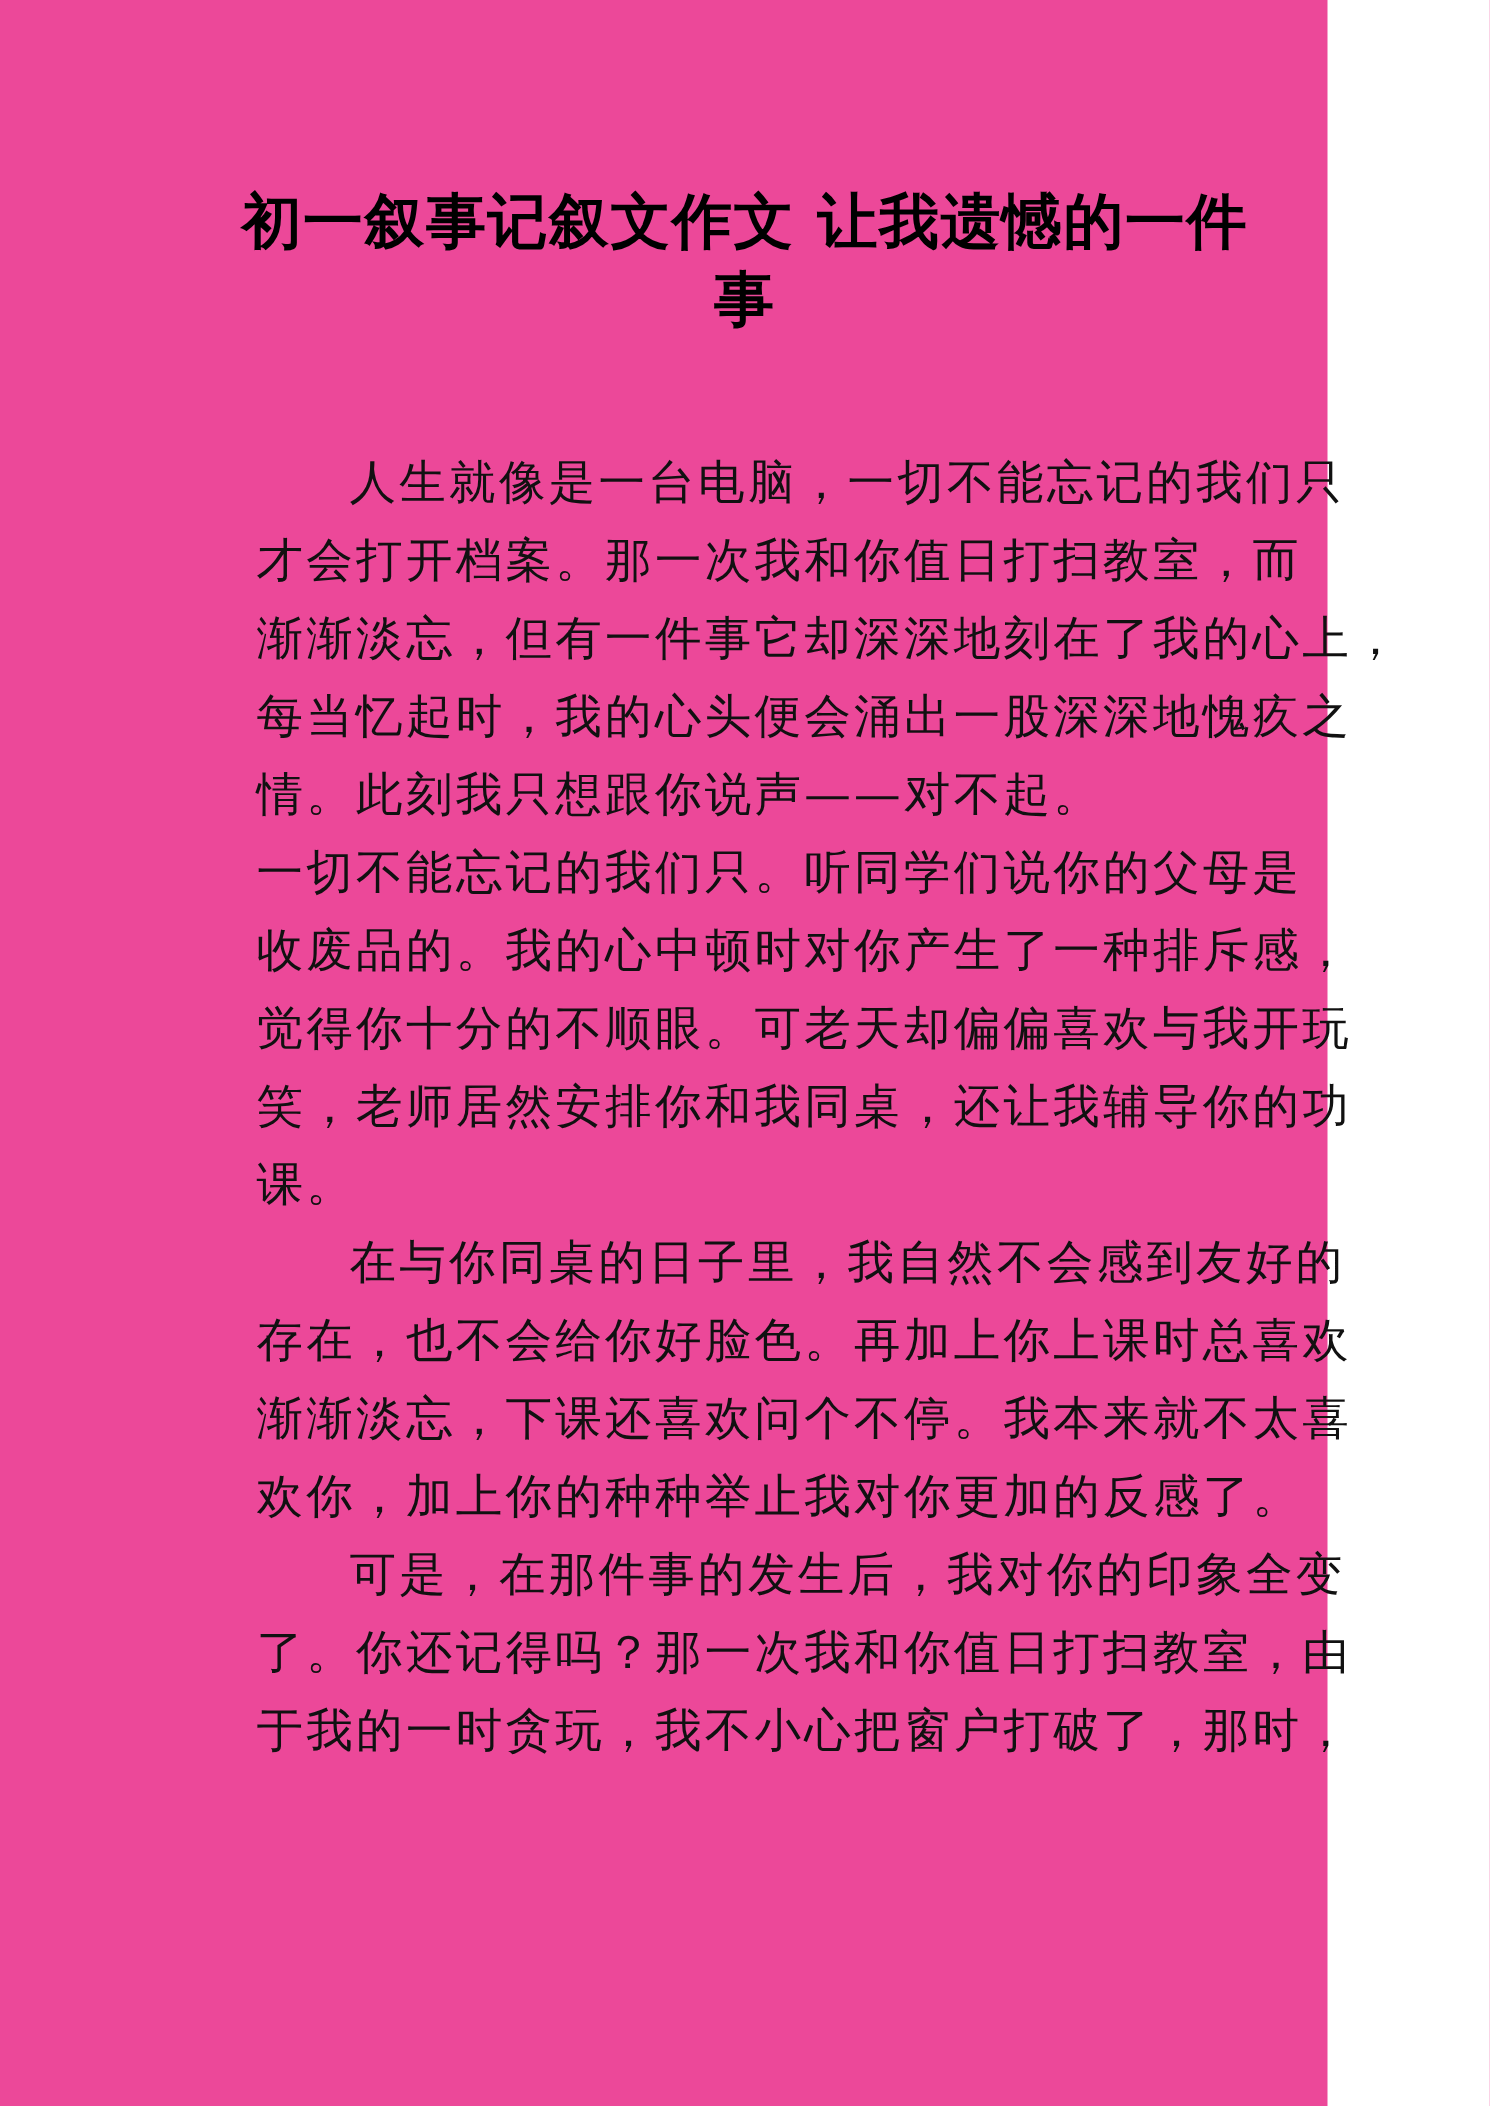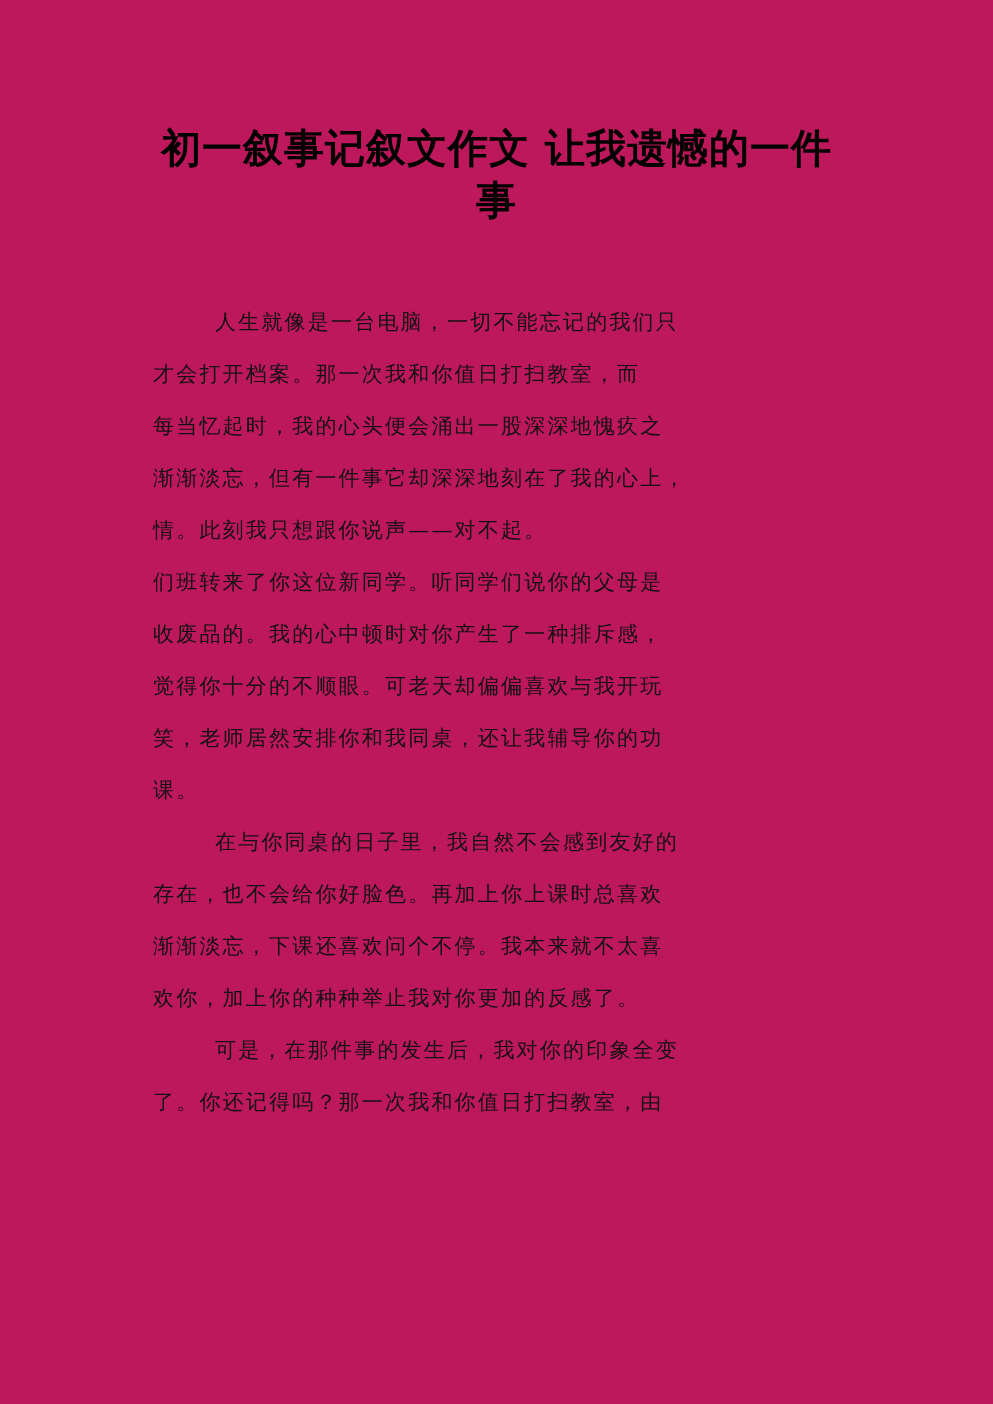--- a/index.html
+++ b/index.html
@@ -11,48 +11,48 @@
       width: 993px;
       height: 1404px;
       position: relative;
       overflow: hidden;
       color: #111111;
     }
     .page {
       position: absolute;
       left: 0;
       top: 0;
-      width: 993px;
+      width: 885px;
       height: 1404px;
-      background: #be185d;
+      background: #ec4899;
     }
     .title {
       position: absolute;
       left: 120px;
       top: 122px;
       width: 753px;
       text-align: center;
       font-family: "DejaVu Sans", "Liberation Sans", sans-serif;
       font-weight: bold;
       font-size: 40px;
       line-height: 52px;
       color: #000000;
       letter-spacing: 1px;
     }
     .title-line {
       display: block;
       white-space: nowrap;
     }
     .body-text {
       position: absolute;
-      left: 153px;
+      left: 171px;
       top: 296px;
       width: 680px;
       font-family: "DejaVu Serif", "Liberation Serif", serif;
-      font-size: 21px;
+      font-size: 31px;
       line-height: 52px;
       color: #111111;
     }
     .line {
       display: block;
       white-space: nowrap;
       height: 52px;
       letter-spacing: 2.2px;
     }
     .line.indent {
@@ -67,39 +67,40 @@
   <h1 class="title" style="margin:0;">
     <span class="title-line">初一叙事记叙文作文  让我遗憾的一件</span>
     <span class="title-line">事</span>
   </h1>
 
   <div class="body-text">
 
     <div>
       <span class="line indent">人生就像是一台电脑，一切不能忘记的我们只</span>
       <span class="line">才会打开档案。那一次我和你值日打扫教室，而</span>
+      <span class="line">渐渐淡忘，但有一件事它却深深地刻在了我的心上，</span>
       <span class="line">每当忆起时，我的心头便会涌出一股深深地愧疚之</span>
-      <span class="line">渐渐淡忘，但有一件事它却深深地刻在了我的心上，</span>
       <span class="line">情。此刻我只想跟你说声——对不起。</span>
     </div>
 
     <div>
-      <span class="line">们班转来了你这位新同学。听同学们说你的父母是</span>
+      <span class="line">一切不能忘记的我们只。听同学们说你的父母是</span>
       <span class="line">收废品的。我的心中顿时对你产生了一种排斥感，</span>
       <span class="line">觉得你十分的不顺眼。可老天却偏偏喜欢与我开玩</span>
       <span class="line">笑，老师居然安排你和我同桌，还让我辅导你的功</span>
       <span class="line">课。</span>
     </div>
 
     <div>
       <span class="line indent">在与你同桌的日子里，我自然不会感到友好的</span>
       <span class="line">存在，也不会给你好脸色。再加上你上课时总喜欢</span>
       <span class="line">渐渐淡忘，下课还喜欢问个不停。我本来就不太喜</span>
       <span class="line">欢你，加上你的种种举止我对你更加的反感了。</span>
     </div>
 
     <div>
       <span class="line indent">可是，在那件事的发生后，我对你的印象全变</span>
       <span class="line">了。你还记得吗？那一次我和你值日打扫教室，由</span>
+      <span class="line">于我的一时贪玩，我不小心把窗户打破了，那时，</span>
     </div>
 
   </div>
 </div>
 
 </body></html>

